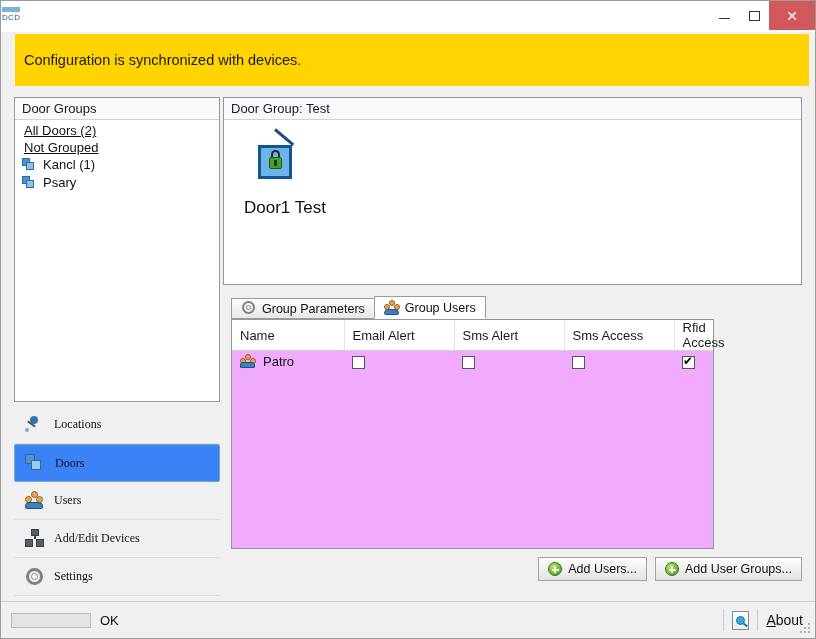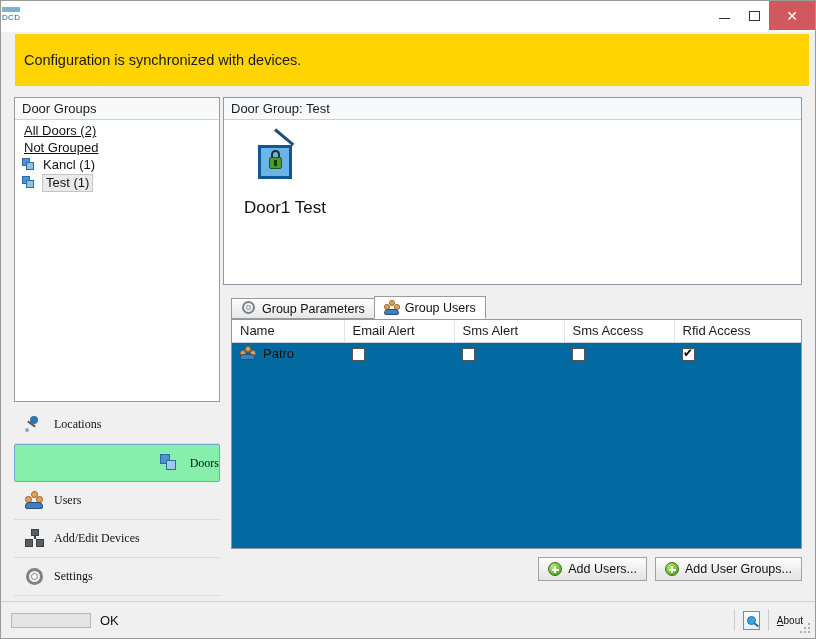--- a/index.html
+++ b/index.html
@@ -129,24 +129,23 @@
     position: relative;
     height: 38px;
     display: flex; align-items: center;
     border-bottom: 1px solid #dcdcdc;
     font-size: 12px; color: #111;
     padding-left: 10px;
     background: transparent;
     font-family: Liberation Serif, serif;
   }
   .nav-item.active {
-    background: #86efac;
+    background: #3b82f6;
     border: 1px solid #6fa8cd;
     border-radius: 2px;
-    justify-content: flex-end;
   }
   .nav-ico { width: 22px; height: 20px; margin-right: 8px; position: relative; flex: 0 0 auto; }
 
   
   .ico-pin i.head { position:absolute; left:6px; top:1px; width:8px; height:8px; border-radius:50%; background:#2f74b5; }
   .ico-pin i.needle { position:absolute; left:3px; top:8px; width:9px; height:2px; background:#5a5a5a; transform: rotate(35deg); }
   .ico-pin i.dot { position:absolute; left:1px; top:13px; width:4px; height:4px; border-radius:50%; background:#7aa9d4; }
 
   
   .ico-doors i { position:absolute; display:block; width:10px; height:10px; border:1px solid #2d6ca3; }
@@ -252,22 +251,22 @@
   .tab-ico.ico-gear i.ring { left:1px; top:0px; width:13px; height:13px; border-width:2.5px; }
   .tab-ico.ico-gear i.hole { left:5px; top:4px; width:5px; height:5px; }
   .tab-ico.ico-users i.h1 { left:5px; top:0px; width:6px; height:6px; }
   .tab-ico.ico-users i.h2 { left:0px; top:4px; width:6px; height:6px; }
   .tab-ico.ico-users i.h3 { left:10px; top:4px; width:6px; height:6px; }
   .tab-ico.ico-users i.body { left:0px; top:9px; width:15px; height:6px; }
 
   
   #table-panel {
     position: absolute; left: 8px; top: 222px;
-    width: 571px; height: 230px;
-    background: #0369a1;
+    width: 483px; height: 230px;
+    background: #f0abfc;
     border: 1px solid #8d99a6;
   }
   table#grid { width: 100%; border-collapse: collapse; table-layout: fixed; }
   table#grid th {
     text-align: left; font-weight: normal;
     font-size: 13px; color: #1a1a1a;
     height: 22px; padding: 0 0 0 8px;
     background: #ffffff;
     border-bottom: 1px solid #c9d3dd;
     border-right: 1px solid #dde4ea;
@@ -352,21 +351,21 @@
     width: 9px; height: 9px; border-radius: 50%;
     background: #37a7e0; border: 1.5px solid #2a6f96;
   }
   #about-icon i.handle {
     position: absolute; left: 10px; top: 12px;
     width: 5px; height: 2px; background: #2a6f96;
     transform: rotate(40deg);
   }
   #about-link {
     margin-left: 0px; margin-right: 12px;
-    font-size: 10px; color: #111; text-decoration: none;
+    font-size: 14px; color: #111; text-decoration: none;
   }
   #about-link u { text-decoration: underline; }
   #grip {
     position: absolute; right: 3px; bottom: 3px;
     width: 12px; height: 12px;
   }
   #grip i {
     position: absolute; width: 2px; height: 2px; background: #b0b0b0;
   }
 </style>
@@ -405,28 +404,28 @@
         <div class="tree-link">Not Grouped</div>
 
         <div class="tree-item">
           <span class="group-icon">
               <i class="b"></i>
               <i class="c"></i>
             </span>
           <span class="tree-label">Kancl (1)</span>
         </div>
 
-
-        <div class="tree-item selected">
+        <div class="tree-item">
           <span class="group-icon">
               <i class="b"></i>
               <i class="c"></i>
             </span>
-          <span class="tree-label">Test (1)</span>
+          <span class="tree-label">Psary</span>
         </div>
+
       </div>
     </div>
 
     <div id="nav">
       <div class="nav-item">
         <span class="nav-ico ico-pin">
             <i class="head"></i>
             <i class="needle"></i>
             <i class="dot"></i>
           </span>

